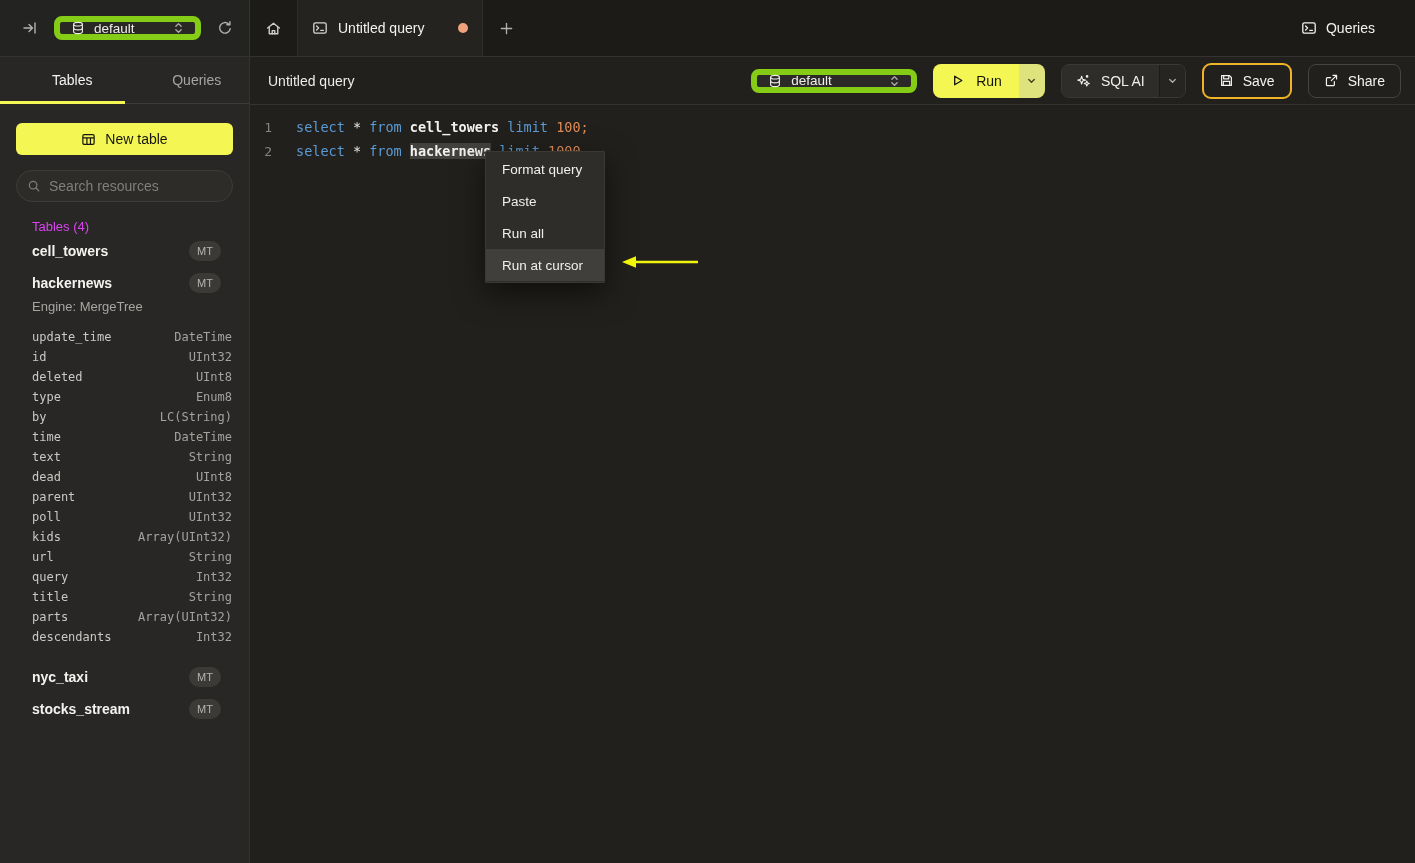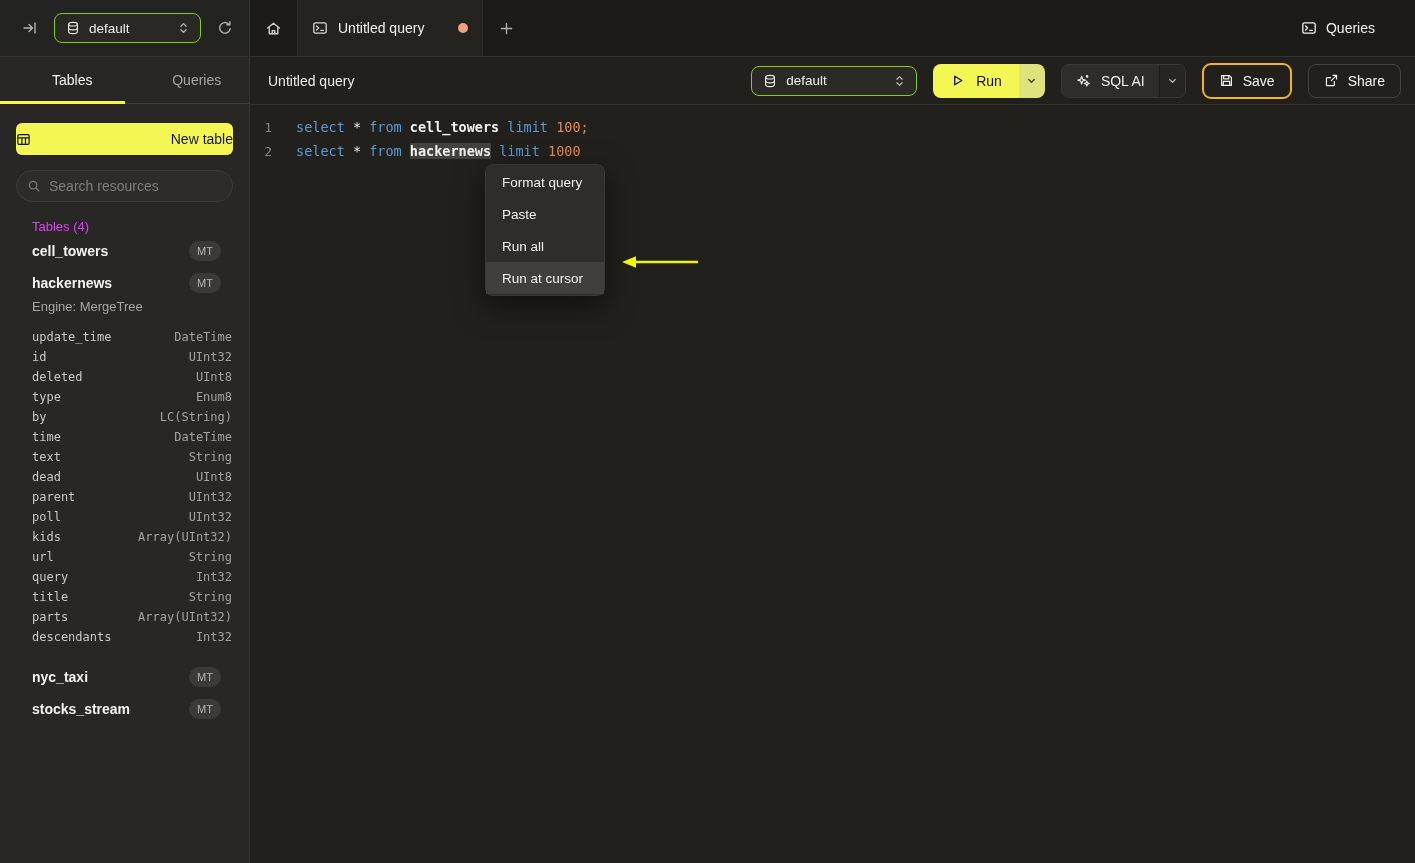--- a/index.html
+++ b/index.html
@@ -9,21 +9,21 @@
 
   .app { width: 1415px; height: 863px; display: flex; flex-direction: column; }
 
   
   .topbar { height: 57px; flex: none; display: flex; background: #1c1b18;
             border-bottom: 1px solid #34332f; }
   .topbar-left { width: 250px; flex: none; background: #232321; border-right: 1px solid #34332f;
                  display: flex; align-items: center; padding: 0 10px 0 16px; gap: 10px; }
   .icon-btn { width: 28px; height: 28px; flex: none; display: flex; align-items: center;
               justify-content: center; color: #b3b2ae; background: transparent; border: none; }
-  .select { height: 30px; background: #292825; border: 1px solid #84cc16; border-radius: 8px;
+  .select { height: 24px; background: #292825; border: 6px solid #84cc16; border-radius: 8px;
             display: flex; align-items: center; gap: 9px; padding: 0 11px;
             font-size: 13.5px; color: #f0efec; }
   .topbar-left .select { flex: 1; }
   .select .grow { flex: 1; text-align: left; }
   .select .chev { color: #b3b2ae; }
 
   .topbar-main { flex: 1; display: flex; align-items: stretch; min-width: 0; }
   .home-btn { width: 47px; display: flex; align-items: center; justify-content: center;
               color: #cfcecb; background: transparent; border: none; }
   .qtab { width: 186px; background: #242320; border-left: 1px solid #2e2d29;
@@ -44,21 +44,21 @@
              display: flex; flex-direction: column; }
   .sidebar-tabs { height: 47px; flex: none; display: flex; border-bottom: 1px solid #3c3b37; }
   .sidebar-tab { flex: 1; display: flex; align-items: center; justify-content: center;
                  font-size: 14px; color: #a6a5a1; position: relative; background: transparent; border: none; padding-left: 20px; }
   .sidebar-tab.active { color: #f3f2ef; }
   .sidebar-tab.active::after { content: ""; position: absolute; left: 0; right: 0; bottom: -1px;
                                height: 3px; background: #f4f654; }
   .sidebar-content { padding-top: 19px; overflow: hidden; }
   .btn-new-table { margin: 0 16px; width: 217px; height: 32px; background: #f4f654; color: #17170f;
                    border: none; border-radius: 6px; font-size: 14px; font-family: inherit;
-                   display: flex; align-items: center; justify-content: space-between; gap: 9px; }
+                   display: flex; align-items: center; justify-content: center; gap: 9px; }
   .search-box { margin: 15px 16px 0; height: 32px; background: #2d2c29; border: 1px solid #3d3c38;
                 border-radius: 16px; display: flex; align-items: center; gap: 8px; padding: 0 10px;
                 color: #807f7b; }
   .search-box input { flex: 1; background: transparent; border: none; outline: none;
                       font-size: 14px; font-family: inherit; color: #d3d2ce; }
   .search-box input::placeholder { color: #807f7b; }
   .section-label { margin: 17px 32px 0; height: 16px; font-size: 13px; color: #d946ef; }
   .table-list { margin-top: 0; }
   .table-row { height: 32px; display: flex; align-items: center; justify-content: space-between;
                padding: 0 28px 0 32px; }
@@ -104,22 +104,22 @@
             font-family: "DejaVu Sans Mono", monospace; font-size: 13.5px; }
   .code-line { height: 24px; display: flex; align-items: center; }
   .gutter-num { width: 22px; flex: none; text-align: right; color: #85847f; font-size: 13px; }
   .code-text { margin-left: 24px; white-space: pre; }
   .tok-kw { color: #5b9bd5; }
   .tok-pl { color: #e9e8e5; }
   .tok-tbl { color: #f2f1ee; font-weight: bold; }
   .tok-num { color: #de8d58; }
   .tok-sel { background: #42413d; }
 
-  .ctx-menu { position: absolute; left: 235px; top: 59px; width: 120px; background: #2e2d2a;
-              border: 1px solid #3a3935; border-radius: 8px; padding: 1px 0; z-index: 5;
+  .ctx-menu { position: absolute; left: 235px; top: 46px; width: 120px; background: #2e2d2a;
+              border: 1px solid #3a3935; border-radius: 1px; padding: 1px 0; z-index: 5;
               box-shadow: 0 10px 30px rgba(0,0,0,.55); }
   .ctx-item { height: 32px; display: flex; align-items: center; padding: 0 16px;
               font-size: 13.5px; color: #f0efec; font-family: "Liberation Sans", sans-serif; }
   .ctx-item.highlighted { background: #403f3b; }
 
   .arrow-annotation { position: absolute; left: 370px; top: 150px; z-index: 6; color: #f1f50a; }
 
   svg { display: block; }
 </style>
 </head>

